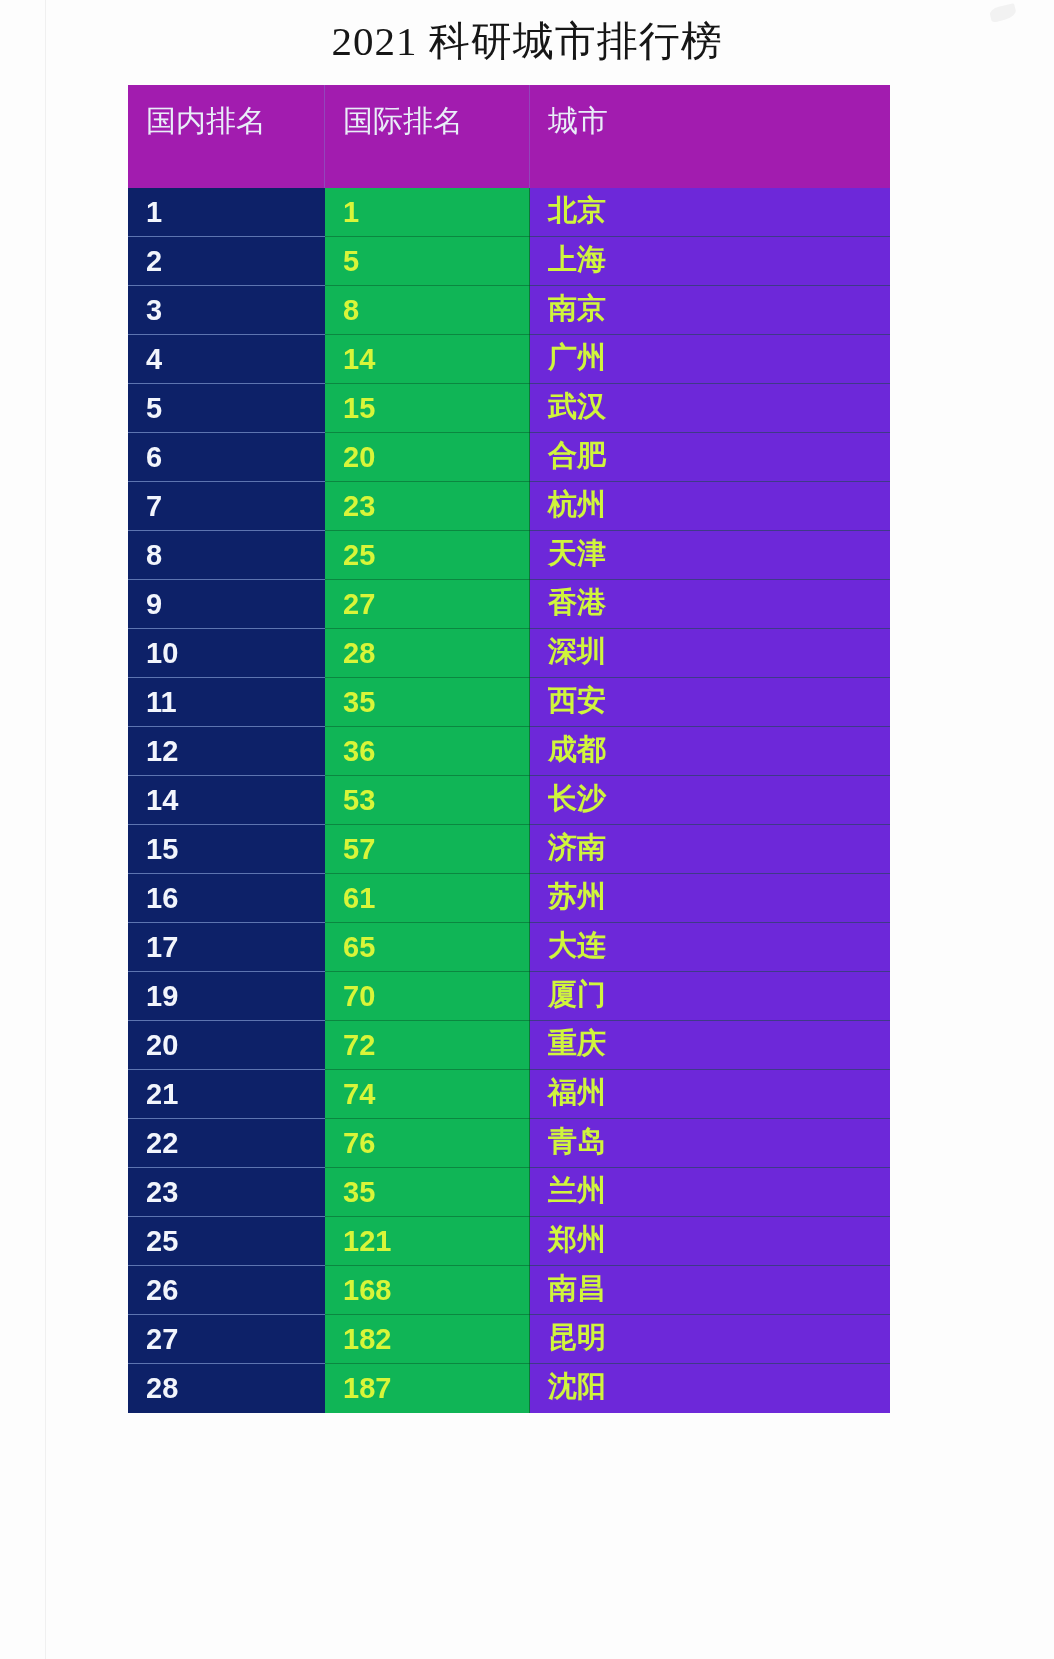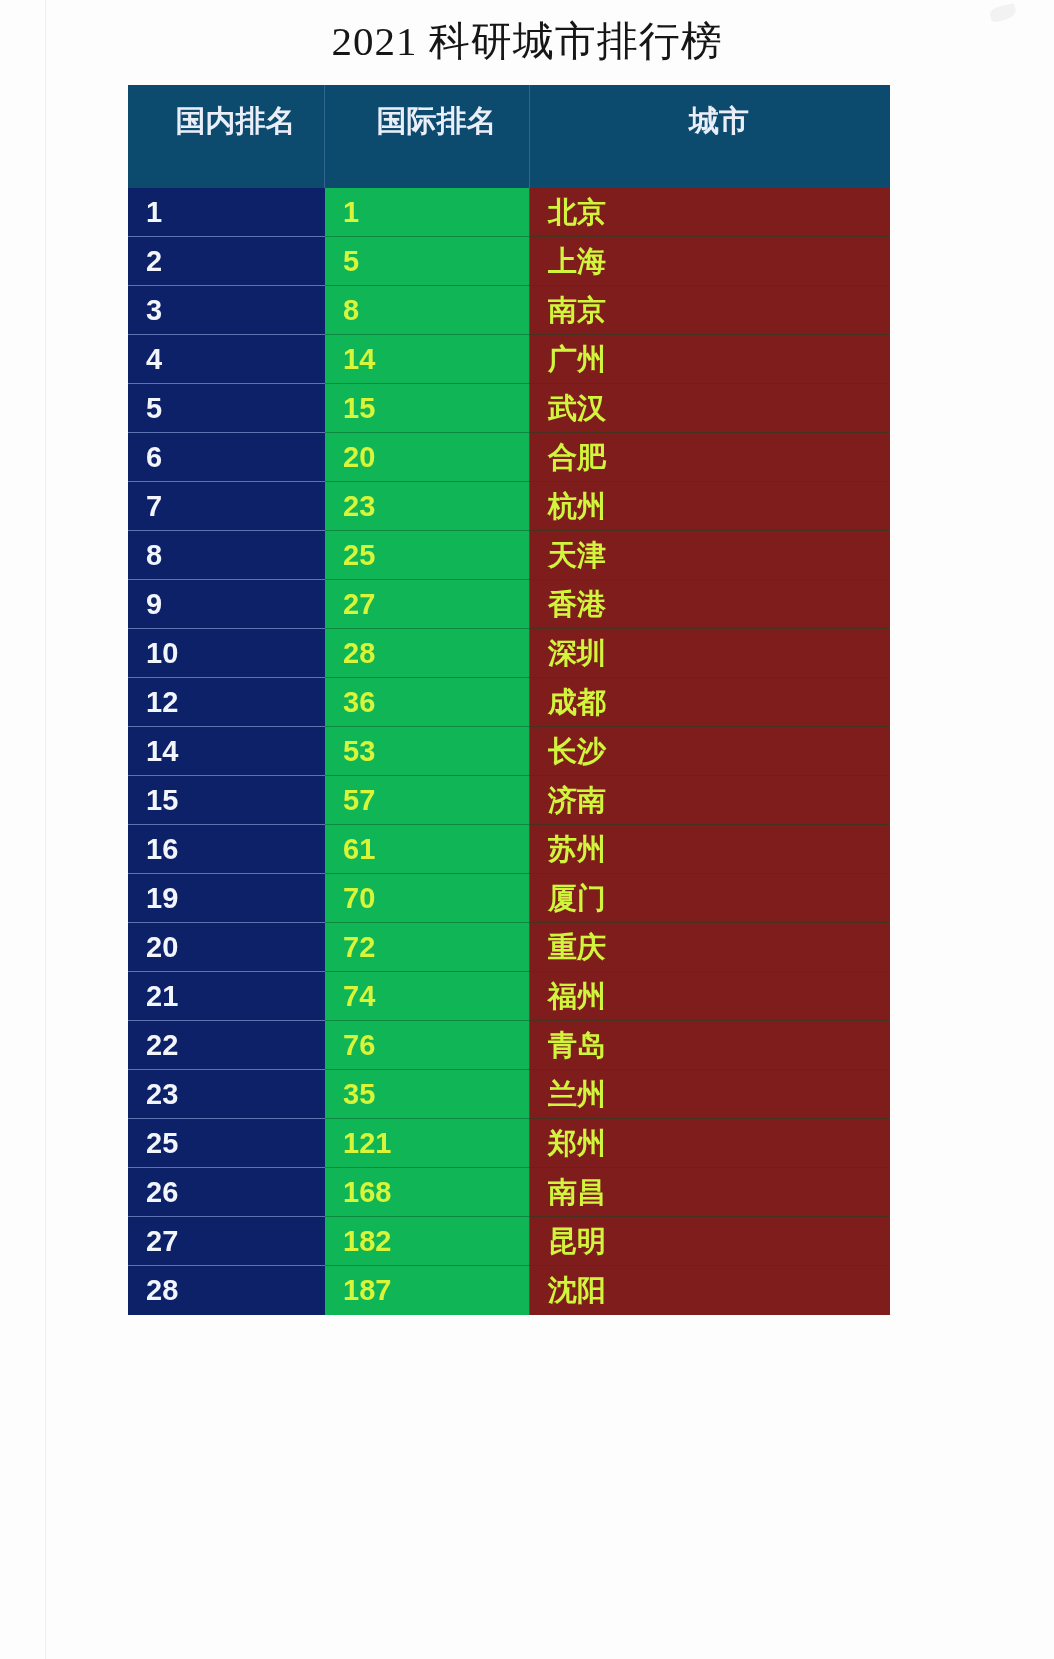--- a/index.html
+++ b/index.html
@@ -52,25 +52,25 @@
     table-layout: fixed;
   }
 
   
   col.col-domestic { width: 197px; }
   col.col-intl     { width: 205px; }
   col.col-city     { width: 360px; }
 
   #ranking-table thead th {
     height: 87px;
-    background: #0c4a6e;
+    background: #a21caf;
     color: #e9eef8;
     font-size: 30px;
-    font-weight: 700;
-    text-align: center;
+    font-weight: 400;
+    text-align: left;
     vertical-align: top;
     padding: 16px 0 0 18px;
     font-family: "Liberation Serif", "DejaVu Serif", serif;
     border: none;
     box-shadow: inset -1px 0 0 rgba(120,150,210,0.35);
   }
   #ranking-table thead th.th-city { box-shadow: none; }
 
   #ranking-table tbody td {
     height: 49px;
@@ -89,23 +89,23 @@
     font-family: "Liberation Sans", "DejaVu Sans", sans-serif;
     box-shadow: inset 0 -1px 0 rgba(160,185,235,0.55);
   }
   td.cell-intl {
     background: #10b556;
     color: #d8f539;
     font-family: "Liberation Sans", "DejaVu Sans", sans-serif;
     box-shadow: inset -1px 0 0 rgba(6,70,34,0.55), inset 0 -1px 0 rgba(6,80,38,0.45);
   }
   td.cell-city {
-    background: #7f1d1d;
+    background: #6d28d9;
     color: #d0f53c;
-    font-family: Liberation Serif, serif;
+    font-family: Liberation Mono, monospace;
     font-weight: 400;
     font-size: 30px;
     box-shadow: inset 0 -1px 0 rgba(6,80,38,0.45);
     margin-top: 16px;
   }
 
   tbody tr:last-child td.cell-domestic,
   tbody tr:last-child td.cell-intl,
   tbody tr:last-child td.cell-city {
     box-shadow: none;
@@ -180,40 +180,50 @@
         <td class="cell-domestic">9</td>
         <td class="cell-intl">27</td>
         <td class="cell-city">香港</td>
       </tr>
       <tr>
         <td class="cell-domestic">10</td>
         <td class="cell-intl">28</td>
         <td class="cell-city">深圳</td>
       </tr>
       <tr>
+        <td class="cell-domestic">11</td>
+        <td class="cell-intl">35</td>
+        <td class="cell-city">西安</td>
+      </tr>
+      <tr>
         <td class="cell-domestic">12</td>
         <td class="cell-intl">36</td>
         <td class="cell-city">成都</td>
       </tr>
       <tr>
         <td class="cell-domestic">14</td>
         <td class="cell-intl">53</td>
         <td class="cell-city">长沙</td>
       </tr>
       <tr>
         <td class="cell-domestic">15</td>
         <td class="cell-intl">57</td>
         <td class="cell-city">济南</td>
       </tr>
       <tr>
         <td class="cell-domestic">16</td>
         <td class="cell-intl">61</td>
         <td class="cell-city">苏州</td>
       </tr>
       <tr>
+        <td class="cell-domestic">17</td>
+        <td class="cell-intl">65</td>
+        <td class="cell-city">大连</td>
+      </tr>
+      <tr>
         <td class="cell-domestic">19</td>
         <td class="cell-intl">70</td>
         <td class="cell-city">厦门</td>
       </tr>
       <tr>
         <td class="cell-domestic">20</td>
         <td class="cell-intl">72</td>
         <td class="cell-city">重庆</td>
       </tr>
       <tr>

